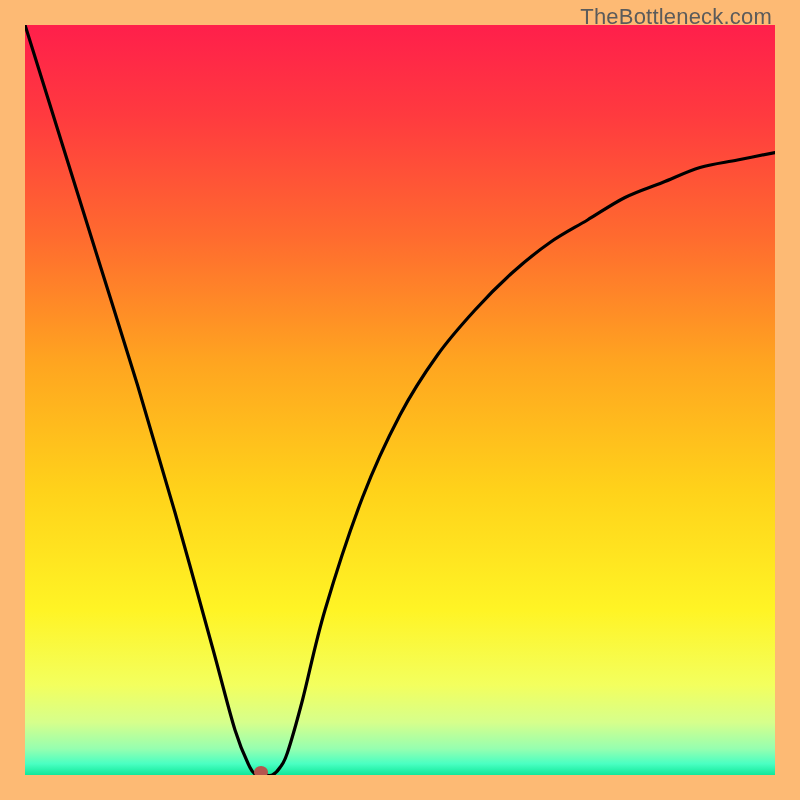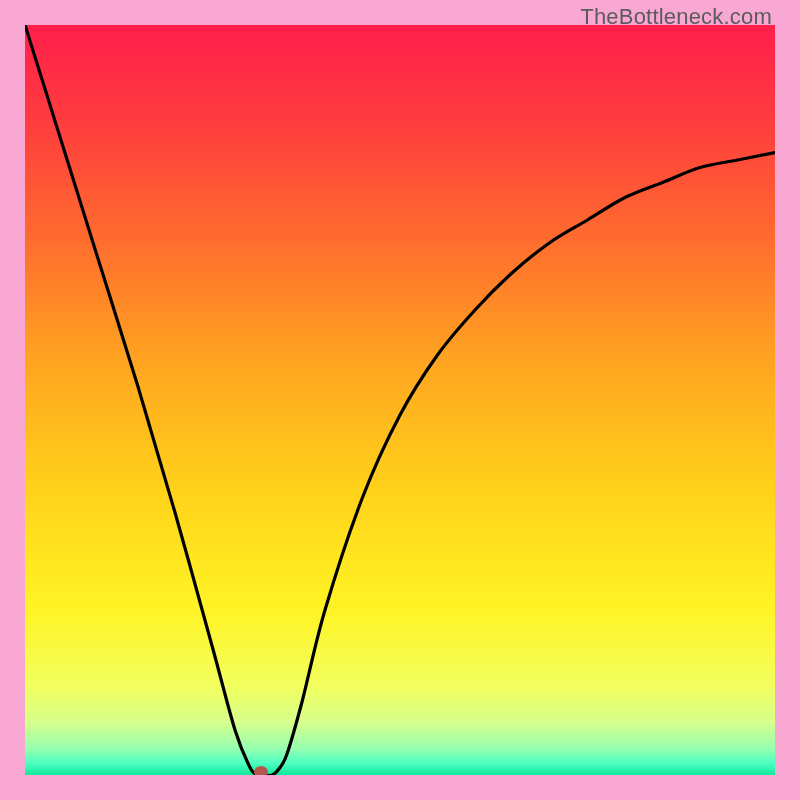--- a/index.html
+++ b/index.html
@@ -8,21 +8,21 @@
     width: 800px;
     height: 800px;
     overflow: hidden;
     background: #000;
     font-family: Arial, Helvetica, sans-serif;
   }
   .frame {
     position: relative;
     width: 800px;
     height: 800px;
-    background: #f9a8d4;
+    background: #fdba74;
   }
   .plot-area {
     position: absolute;
     left: 25px;
     top: 25px;
     width: 750px;
     height: 750px;
     overflow: hidden;
   }
   .gradient-bg {

